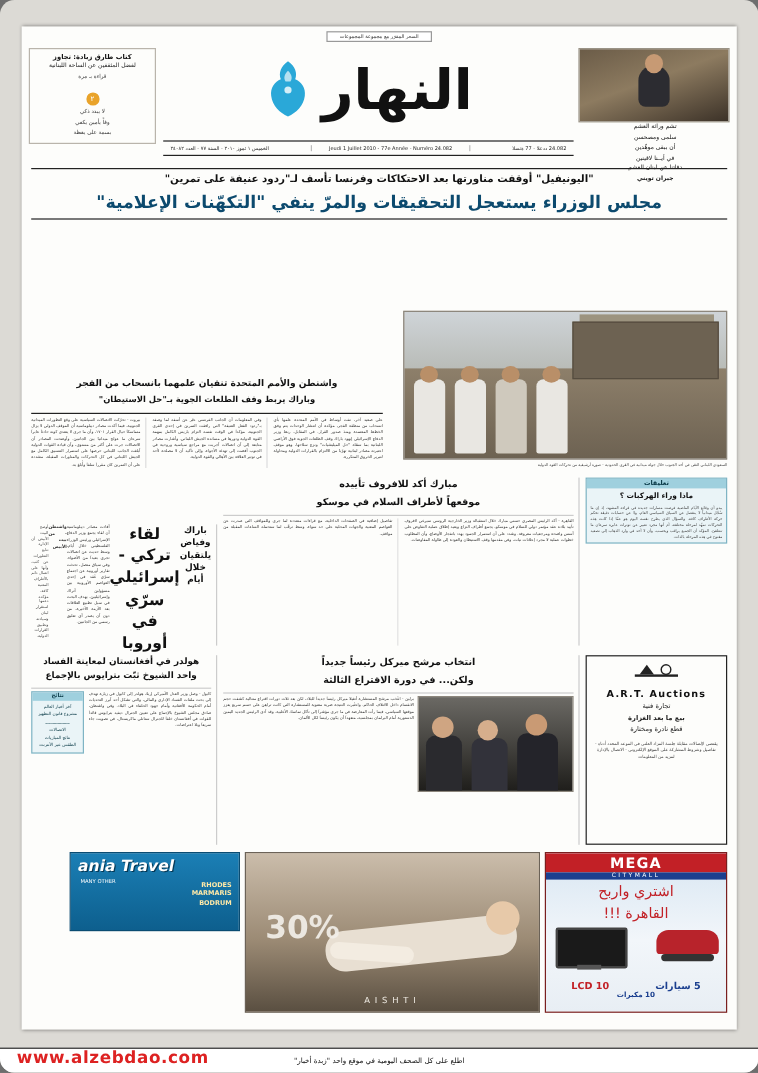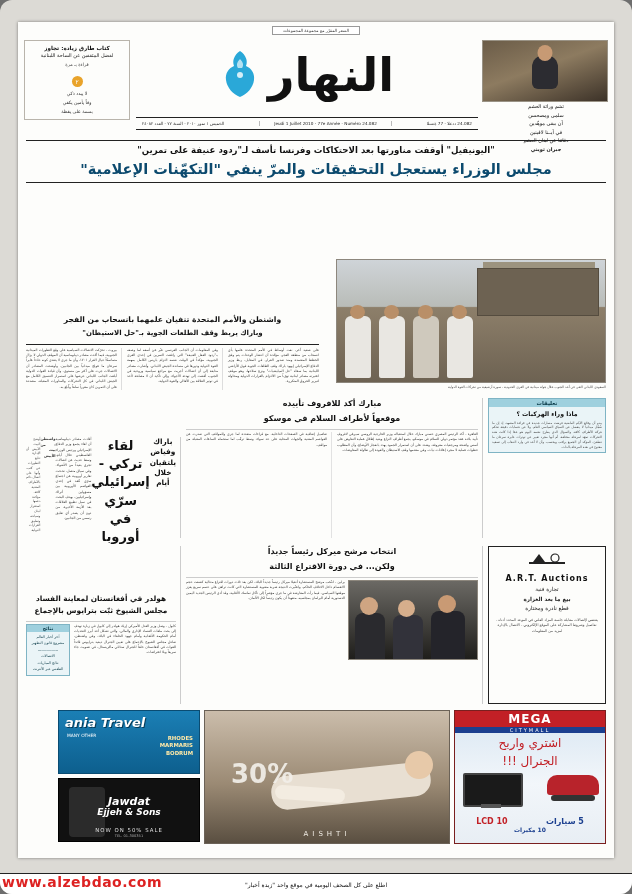--- a/index.html
+++ b/index.html
@@ -135,38 +135,38 @@
   .adJaw{
     width:140px;height:64px;background:#111;color:#fff;position:relative;border:1px solid #000;
   }
   .jawT{position:absolute;left:0;right:0;top:16px;text-align:center;font-size:11px;font-style:italic;font-weight:bold;}
   .jawS{position:absolute;left:0;right:0;top:36px;text-align:center;font-size:5.4px;letter-spacing:1px;color:#ddd;}
   .jawTel{position:absolute;left:0;right:0;bottom:3px;text-align:center;font-size:3.6px;color:#aaa;}
   .adCenter{
     flex:1;height:132px;position:relative;overflow:hidden;border:1px solid #6b6257;
     background:linear-gradient(180deg,#c9b9a6 0%,#7d6c58 100%);
   }
-  .pct{position:absolute;left:26px;top:48px;font-size:26px;color:#f2efe9;font-weight:bold;opacity:.92;}
+  .pct{position:absolute;left:16px;top:48px;font-size:26px;color:#f2efe9;font-weight:bold;opacity:.92;}
   .aishti{position:absolute;left:0;right:0;bottom:5px;text-align:center;font-size:7px;letter-spacing:4px;color:#f0ece4;}
   .adMega{
     width:150px;height:132px;position:relative;overflow:hidden;border:1px solid #7a1f1f;
     background:linear-gradient(180deg,#d8e6f2 0%,#f2f6fa 55%,#e8eef4 100%);
   }
   .megaHd{background:#c22026;color:#fff;font-size:12px;font-weight:bold;text-align:center;letter-spacing:1px;padding:1px 0;}
   .megaSub{background:#1b3f8f;color:#fff;font-size:5px;text-align:center;letter-spacing:2px;}
   .megaAr{color:#c22026;font-size:12px;font-weight:normal;text-align:center;line-height:1.25;margin-top:3px;}
   .megaCars{font-size:8px;font-weight:bold;color:#1b3f8f;text-align:center;}
   
   .botbar{
     position:absolute;left:0;bottom:0;width:100%;height:20px;background:#fff;
     border-top:1px solid #222;display:flex;align-items:center;justify-content:center;
     font-size:6px;color:#111;
   }
   .watermark{
-    position:absolute;left:2px;bottom:4px;font-size:14px;font-weight:bold;color:#d22;
+    position:absolute;left:14px;bottom:4px;font-size:14px;font-weight:bold;color:#d22;
     text-shadow:1px 1px 0 #fff;letter-spacing:.5px;
   }
   .tiny{font-size:3.2px;line-height:1.5;color:#444;text-align:justify;}
   .mini{font-size:3.6px;line-height:1.55;color:#333;text-align:justify;}
   .sep{height:1px;background:#222;margin:3px 0;}
   .sep-lt{height:1px;background:#ccc;margin:2px 0;}
 </style>
 </head>
 <body>
 
@@ -333,22 +333,22 @@
               <div style="position:absolute;left:49px;bottom:42px;width:17px;height:17px;border-radius:50%;background:#d6ae8c;"></div>
               <div style="position:absolute;left:82px;bottom:0;width:34px;height:48px;background:#24242a;border-radius:8px 8px 0 0;"></div>
               <div style="position:absolute;left:89px;bottom:46px;width:18px;height:18px;border-radius:50%;background:#c99a74;"></div>
             </div>
           </div>
           <div style="flex:1;" class="colTxt">برلين - انتُخب مرشح المستشارة أنغيلا ميركل رئيساً جديداً للبلاد، لكن بعد ثلاث دورات اقتراع متتالية كشفت حجم الانقسام داخل الائتلاف الحاكم. واعتُبرت النتيجة ضربة معنوية للمستشارة التي كانت تراهن على حسم سريع يعزز موقعها السياسي، فيما رأت المعارضة في ما جرى مؤشراً إلى تآكل تماسك الأغلبية. وقد أدى الرئيس الجديد اليمين الدستورية أمام البرلمان بمجلسيه، متعهداً أن يكون رئيساً لكل الألمان.</div>
         </div>
       </div>
 
       <div style="width:150px;display:flex;flex-direction:column;border-right:1px solid #ccc;padding-right:4px;">
-        <div class="colTitleSm" style="font-size:7.4px;margin-top:48px;">هولدر في أفغانستان لمعاينة الفساد</div>
-        <div class="colTitleSm" style="font-size:7.4px;">مجلس الشيوخ ثبّت بترايوس بالإجماع</div>
+        <div class="colTitleSm" style="font-size:7.4px;">هولدر في أفغانستان لمعاينة الفساد</div>
+        <div class="colTitleSm" style="font-size:7.4px;">واحد الشيوخ ثبّت بترايوس بالإجماع</div>
         <div class="sep-lt"></div>
         <div style="display:flex;gap:4px;flex:1;">
           <div style="flex:1;" class="colTxt">كابول - وصل وزير العدل الأميركي إريك هولدر إلى كابول في زيارة تهدف إلى بحث ملفات الفساد الإداري والمالي، والتي تشكل أحد أبرز التحديات أمام الحكومة الأفغانية وأمام جهود الحلفاء في البلاد. وفي واشنطن، صادق مجلس الشيوخ بالإجماع على تعيين الجنرال ديفيد بترايوس قائداً للقوات في أفغانستان خلفاً للجنرال ستانلي ماكريستال، في تصويت جاء سريعاً وبلا اعتراضات.</div>
           <div style="width:44px;">
             <div class="boxTeal" style="padding:2px;">
               <div class="boxTealHd" style="font-size:4.6px;margin:-2px -2px 2px -2px;">نتائج</div>
               <div style="font-size:3.6px;line-height:1.8;text-align:center;color:#14434f;">
                 <div>آخر أخبار العالم</div>
                 <div>مشروع قانون التظهير</div>
                 <div>ـــــــــــــــــــ</div>
@@ -361,21 +361,21 @@
         </div>
       </div>
     </div>
 
     <div class="ads">
 
       <div class="adMega">
         <div class="megaHd">MEGA</div>
         <div class="megaSub">CITYMALL</div>
         <div class="megaAr">اشتري واربح</div>
-        <div class="megaAr">الجنرال !!!</div>
+        <div class="megaAr">القاهرة !!!</div>
         <div style="position:relative;height:46px;margin-top:2px;">
           <div style="position:absolute;right:6px;top:4px;width:52px;height:20px;background:#b8232b;border-radius:10px 10px 3px 3px;"></div>
           <div style="position:absolute;right:10px;top:24px;width:44px;height:6px;background:#333;border-radius:3px;"></div>
           <div style="position:absolute;left:8px;top:2px;width:56px;height:30px;background:#1a1a1a;border:2px solid #444;border-radius:2px;"></div>
           <div style="position:absolute;left:26px;top:33px;width:20px;height:4px;background:#555;"></div>
         </div>
         <div style="display:flex;justify-content:space-around;align-items:center;padding:0 2px;">
           <span class="megaCars">5 سيارات</span>
           <span class="megaCars" style="color:#c22026;">10 LCD</span>
         </div>
@@ -394,27 +394,20 @@
       <div style="width:140px;display:flex;flex-direction:column;gap:4px;padding-left:34px;">
         <div class="adTravel">
           <div class="adTravelT">ania Travel</div>
           <div class="adTravelS">MANY OTHER</div>
           <div class="adTravelList">
             <div>RHODES</div>
             <div>MARMARIS</div>
             <div>BODRUM</div>
           </div>
         </div>
-        <div class="adJaw">
-          <div style="position:absolute;left:10px;top:8px;width:36px;height:50px;background:#2b2b2b;border-radius:4px;"></div>
-          <div class="jawT">Jawdat</div>
-          <div class="jawT" style="top:28px;font-size:9px;">Ejjeh &amp; Sons</div>
-          <div class="jawS" style="top:48px;">NOW ON 50% SALE</div>
-          <div class="jawTel">TEL. 01-300351</div>
-        </div>
       </div>
     </div>
 
   </div>
 
   <div class="botbar">
     <span>اطلع على كل الصحف اليومية في موقع واحد "زبدة أخبار"</span>
   </div>
   <div class="watermark">
     <span>www.alzebdao.com</span>

